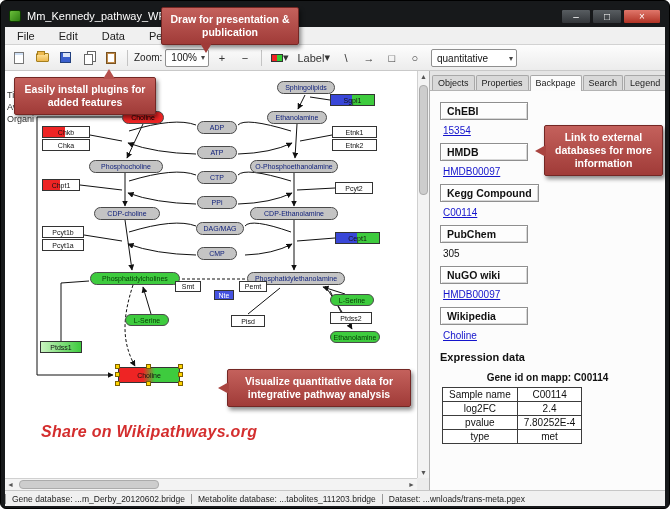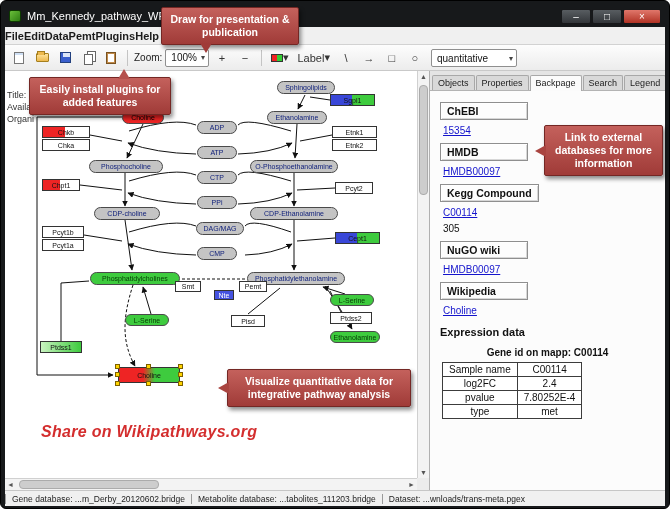--- a/index.html
+++ b/index.html
@@ -13,21 +13,21 @@
   
   .titlebar { height:22px; display:flex; align-items:center; color:#fff; font-size:11px; padding:0 4px; }
   .app-icon { width:12px; height:12px; background:linear-gradient(135deg,#6abf3a,#2e7d12); border:1px solid #0d3a00; margin-right:6px; border-radius:2px; }
   .title-text { max-width:330px; overflow:hidden; white-space:nowrap; text-overflow:ellipsis; }
   .win-btns { margin-left:auto; display:flex; gap:1px; }
   .win-btn { width:30px; height:15px; display:flex; align-items:center; justify-content:center;
     font-size:10px; color:#fff; background:linear-gradient(#585d61,#33363a); border:1px solid #17181a; border-radius:2px; }
   .win-btn.close { background:linear-gradient(#e0776b,#b13325); width:38px; }
   
   .menubar { height:18px; background:#f0f0f0; border-bottom:1px solid #d2d2d2; display:flex; align-items:center; font-size:11px; color:#1c1c1c; }
-  .menu-item { padding:2px 0;font-weight:bold; }
+  .menu-item { padding:2px 12px; }
   
   .toolbar { height:26px; background:linear-gradient(#fdfdfd,#ececec); border-bottom:1px solid #c9c9c9;
     display:flex; align-items:center; padding:0 4px; gap:3px; position:relative; font-size:10px; color:#222; }
   .tbtn { min-width:20px; height:20px; display:flex; align-items:center; justify-content:center;
     border:1px solid transparent; border-radius:2px; font-size:11px; color:#333; padding:0 2px; }
   .tsep { width:1px; height:16px; background:#c4c4c4; margin:0 3px; }
   .icon-page { width:10px; height:12px; background:#fff; border:1px solid #777; box-shadow:inset 0 2px 0 #cfe0f5; }
   .icon-folder { width:13px; height:9px; background:linear-gradient(#ffe49c,#edb94e); border:1px solid #a57f1e; border-radius:1px; position:relative; }
   .icon-folder::before { content:""; position:absolute; top:-3px; left:0; width:6px; height:3px; background:#edb94e; border:1px solid #a57f1e; border-bottom:none; }
   .icon-disk { width:11px; height:11px; background:#3a5fcd; border:1px solid #22407e; position:relative; }
@@ -284,20 +284,21 @@
           <div class="tab">Legend</div>
         </div>
       <div class="panel-body" id="backpage">
 
         <div class="bp-header">ChEBI</div>
           <div class="bp-value link">15354</div>
           <div class="bp-header">HMDB</div>
           <div class="bp-value link">HMDB00097</div>
           <div class="bp-header">Kegg Compound</div>
           <div class="bp-value link">C00114</div>
+          <div class="bp-header">PubChem</div>
           <div class="bp-value">305</div>
           <div class="bp-header">NuGO wiki</div>
           <div class="bp-value link">HMDB00097</div>
           <div class="bp-header">Wikipedia</div>
           <div class="bp-value link">Choline</div>
           <div class="exp-title">Expression data</div>
         <div class="gene-id">Gene id on mapp: C00114</div>
         <table class="exp">
           <tbody id="exp-table-body">
               <tr>
@@ -322,18 +323,18 @@
     </div>
   </div>
 
   <div class="statusbar" id="statusbar">
       <span class="status-seg">Gene database: ...m_Derby_20120602.bridge</span>
       <span class="status-seg">Metabolite database: ...tabolites_111203.bridge</span>
       <span class="status-seg">Dataset: ...wnloads/trans-meta.pgex</span>
     </div>
 
   <div class="callout pt-down" style="left:160px; top:6px; width:138px;">Draw for presentation &amp; publication</div>
-  <div class="callout pt-up" style="left:28px; top:76px; width:142px;">Easily install plugins for added features</div>
+  <div class="callout pt-up" style="left:13px; top:76px; width:142px;">Easily install plugins for added features</div>
   <div class="callout pt-left" style="left:543px; top:124px; width:119px;">Link  to external databases  for more information</div>
   <div class="callout pt-left" style="left:226px; top:368px; width:184px;">Visualize quantitative  data  for integrative pathway analysis</div>
   <div class="share">Share on Wikipathways.org</div>
 
 </div>
 
 </body></html>

